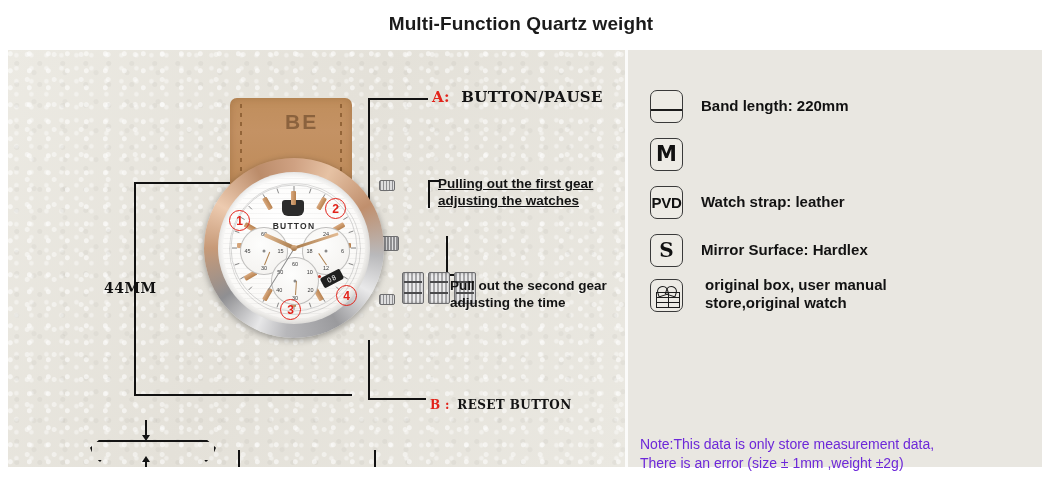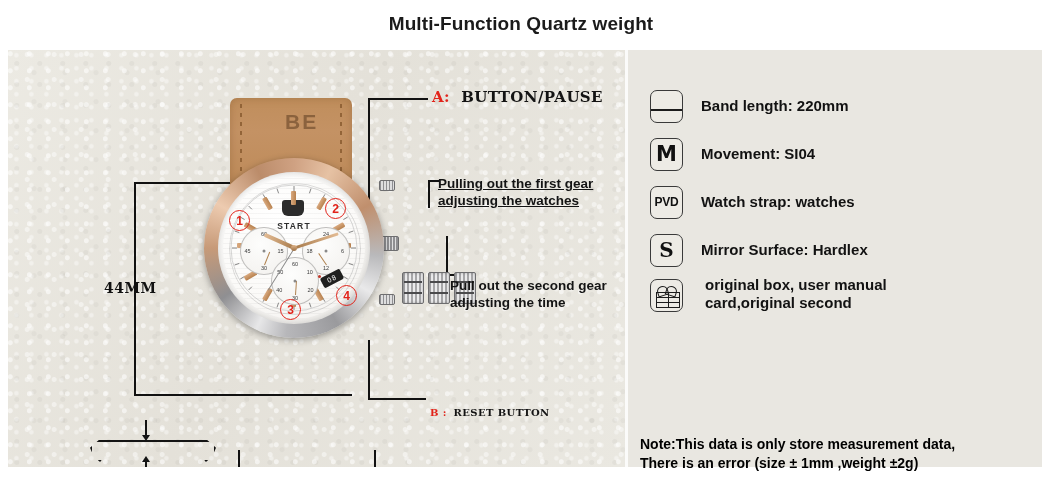--- a/index.html
+++ b/index.html
@@ -229,35 +229,35 @@
   .spec-row.tall .spec-icon{margin-top:5px;}
   .spec-row.tall .spec-text{margin-left:22px;margin-top:2px;}
 
   
   .ic-band::after{content:"";position:absolute;left:0;right:0;top:60%;height:2px;background:#1c1c1c;}
   .ic-weight{display:flex;align-items:center;justify-content:center;}
   .ic-weight .bar{width:9px;height:2.5px;background:#111;}
   .ic-weight .pl{width:3.5px;height:14px;background:#111;border-radius:1px;}
   .ic-weight .pl2{width:3px;height:9px;background:#111;border-radius:1px;}
   .ic-m{font-size:21px;font-family:"DejaVu Sans",sans-serif;font-weight:bold;line-height:1;}
-  .ic-pvd{font-size:12px;letter-spacing:-.3px;font-weight:bold;}
+  .ic-pvd{font-size:15px;letter-spacing:-.3px;font-weight:bold;}
   .ic-s{font-family:"DejaVu Serif",serif;font-size:20px;font-weight:bold;line-height:1;}
   .ic-gift{position:relative;width:22px;height:20px;}
   .ic-gift .box{position:absolute;left:0;top:6px;width:22px;height:14px;
     border:1.5px solid #1c1c1c;
     background:
       linear-gradient(90deg,transparent 48%,#1c1c1c 48%,#1c1c1c 56%,transparent 56%),
       repeating-linear-gradient(0deg,transparent 0 4px,#1c1c1c 4px 5px);}
   .ic-gift .bowl,.ic-gift .bowr{position:absolute;top:0;width:9px;height:8px;
     border:1.5px solid #1c1c1c;border-radius:50% 50% 0 0;}
   .ic-gift .bowl{left:1px;transform:rotate(-18deg);}
   .ic-gift .bowr{right:1px;transform:rotate(18deg);}
 
   .note-block{position:absolute;left:12px;top:385px;width:400px;
-    font-size:14px;font-weight:bold;color:#000000;line-height:19px;}
+    font-size:14px;font-weight:normal;color:#6d28d9;line-height:19px;}
 </style>
 </head>
 <body>
 
 <div id="page">
 
   <div class="title">Multi-Function Quartz weight</div>
 
   <div class="left-panel">
 
@@ -303,21 +303,21 @@
     <div class="anno note-txt" style="left:430px;top:125px;width:190px;text-decoration:underline;">
       <div>Pulling out the first gear</div>
       <div>adjusting the watches</div>
     </div>
 
     <div class="anno note-txt" style="left:442px;top:227px;width:190px;">
       <div>Pull out the second gear</div>
       <div>adjusting the time</div>
     </div>
 
-    <div class="anno" style="left:422px;top:357px;font-size:10px;">
+    <div class="anno" style="left:422px;top:348px;font-size:12px;">
       <span class="lbl-serif red">B :</span>
       <span class="lbl-serif" style="margin-left:4px;">RESET BUTTON</span>
     </div>
 
     <div class="watch">
 
       <div class="strap-top">
         <div class="stitch" style="left:10px;top:6px;height:82px;"></div>
         <div class="stitch" style="right:10px;top:6px;height:82px;"></div>
         <div class="emboss-top">BE</div>
@@ -357,21 +357,21 @@
                 <line x1="11.6" y1="54.0" x2="16.3" y2="55.6"></line>
                   <line x1="130.4" y1="54.0" x2="125.7" y2="55.6"></line>
                 <line x1="11.6" y1="88.0" x2="16.3" y2="86.4"></line>
                   <line x1="130.4" y1="88.0" x2="125.7" y2="86.4"></line>
                 <line x1="54.0" y1="130.4" x2="55.6" y2="125.7"></line>
                   <line x1="88.0" y1="130.4" x2="86.4" y2="125.7"></line>
               </g>
             </svg>
 
             <div class="brandmark"></div>
-            <div class="brandname">START</div>
+            <div class="brandname">BUTTON</div>
 
             <div class="idx" style="left:68px;top:14px;width:5px;height:14px;"></div>
             <div class="idx" style="left:96px;top:20px;width:5px;height:13px;transform:rotate(30deg);"></div>
             <div class="idx" style="left:113px;top:44px;width:5px;height:13px;transform:rotate(60deg);"></div>
             <div class="idx" style="left:114px;top:66px;width:14px;height:5px;"></div>
             <div class="idx" style="left:110px;top:92px;width:5px;height:13px;transform:rotate(-60deg);"></div>
             <div class="idx" style="left:93px;top:111px;width:5px;height:13px;transform:rotate(-30deg);"></div>
             <div class="idx" style="left:68px;top:116px;width:5px;height:14px;"></div>
             <div class="idx" style="left:42px;top:111px;width:5px;height:13px;transform:rotate(30deg);"></div>
             <div class="idx" style="left:25px;top:92px;width:5px;height:13px;transform:rotate(60deg);"></div>
@@ -432,48 +432,47 @@
       <div class="spec-row">
         <div class="spec-icon ic-band"></div>
         <div class="spec-text">Band length: 220mm</div>
       </div>
 
 
       <div class="spec-row">
         <div class="spec-icon">
           <span class="ic-m">M</span>
         </div>
-        <div class="spec-text">Movement: SI04</div>
       </div>
 
       <div class="spec-row">
         <div class="spec-icon">
           <span class="ic-pvd">PVD</span>
         </div>
-        <div class="spec-text">Watch strap: watches</div>
+        <div class="spec-text">Watch strap: leather</div>
       </div>
 
       <div class="spec-row">
         <div class="spec-icon">
           <span class="ic-s">S</span>
         </div>
         <div class="spec-text">Mirror Surface: Hardlex</div>
       </div>
 
       <div class="spec-row tall">
         <div class="spec-icon">
           <span class="ic-gift">
             <span class="bowl"></span>
               <span class="bowr"></span>
               <span class="box"></span>
           </span>
         </div>
         <div class="spec-text">
           <div>original box, user manual</div>
-          <div>card,original second</div>
+          <div>store,original watch</div>
         </div>
       </div>
     </div>
 
     <div class="note-block">
       <div>Note:This data is only store measurement data,</div>
       <div>There is an error (size ± 1mm ,weight ±2g)</div>
     </div>
   </div>
 

